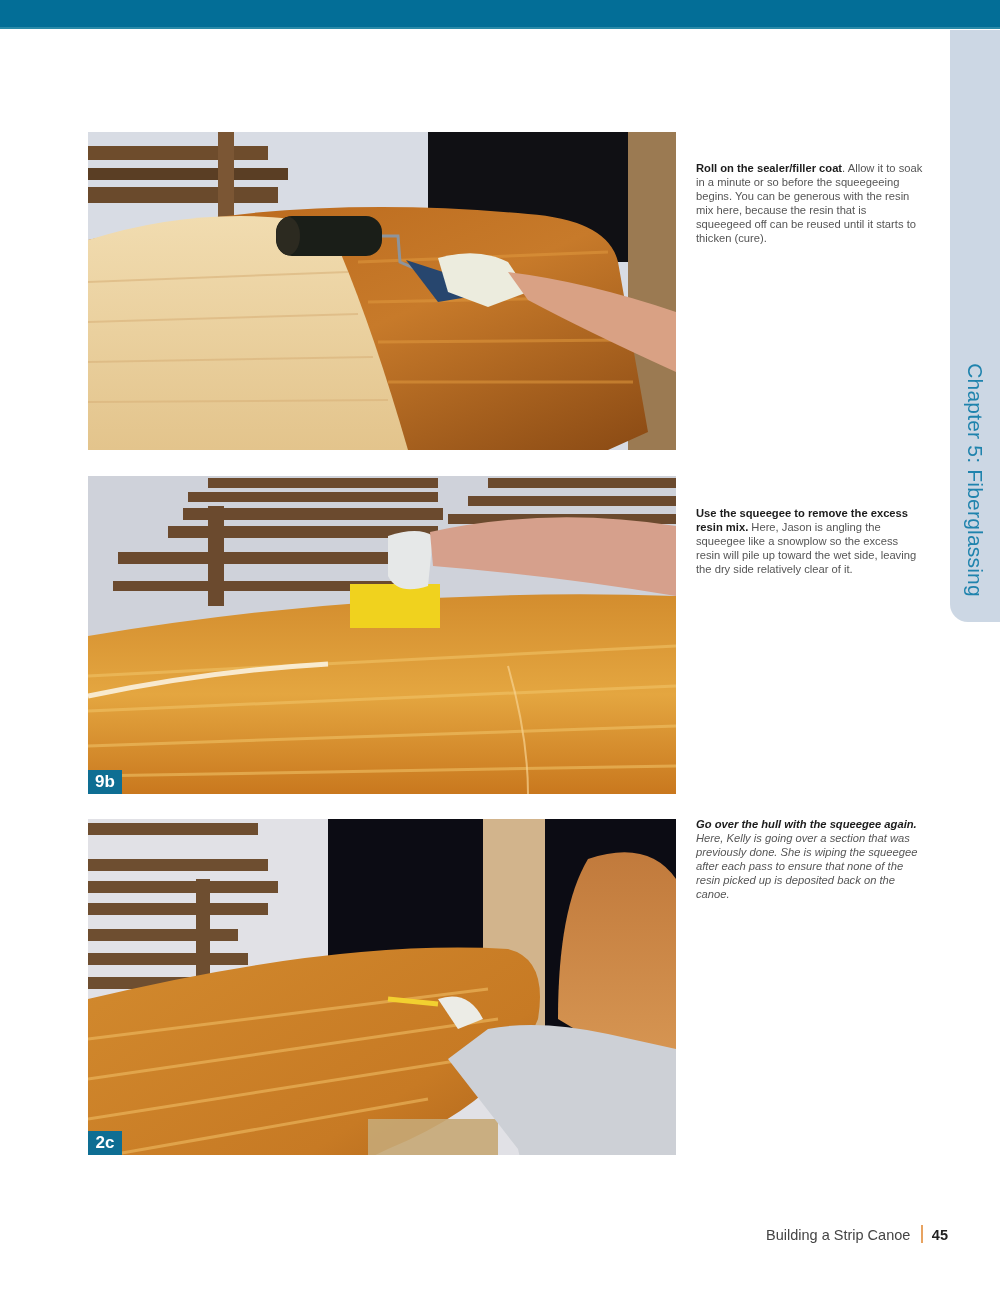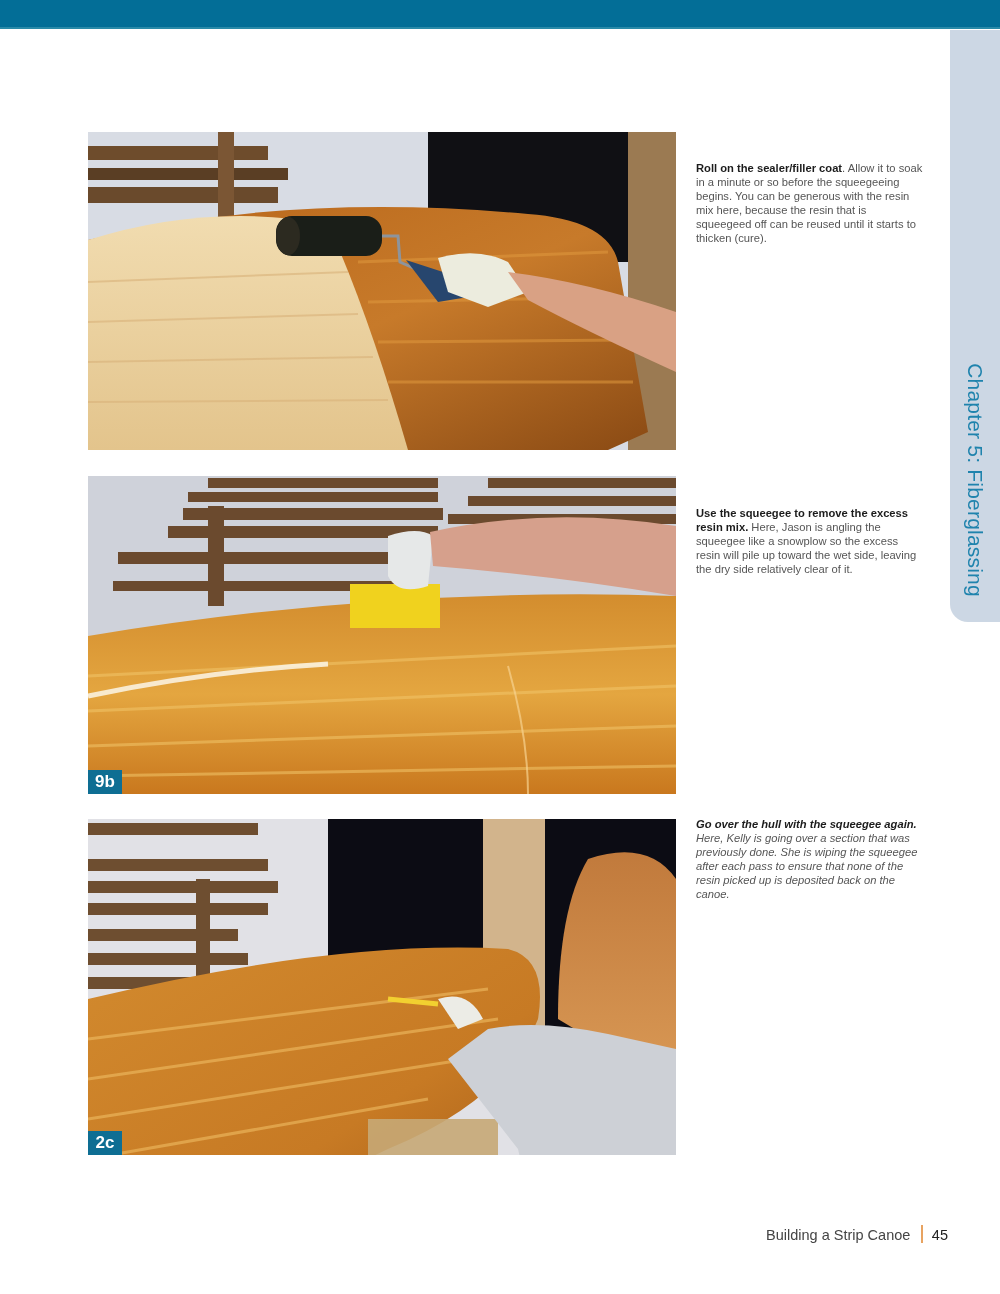--- a/index.html
+++ b/index.html
@@ -12,21 +12,21 @@
   .chapter-text { position:absolute; left:975px; top:480px; transform:translate(-50%,-50%) rotate(90deg);
                   white-space:nowrap; color:#1f83ad; font-size:21px; letter-spacing:0.2px; }
   .photo { position:absolute; left:88px; width:588px; overflow:hidden; }
   .photo svg { display:block; }
   .badge { position:absolute; left:0; bottom:0; width:34px; height:24px; background:#0e6e93; color:#fff;
            font-weight:bold; font-size:17px; line-height:24px; text-align:center; font-family:"Liberation Sans", sans-serif; }
   .caption { position:absolute; left:696px; width:228px; font-size:11.2px; line-height:13.9px; color:#555; }
   .caption b { color:#1c1c1c; font-weight:bold; }
   .footer { position:absolute; right:52px; top:1225px; font-size:14.5px; color:#444; display:flex; align-items:flex-end;margin-left:28px; }
   .footer .sep { display:inline-block; width:1.5px; height:18px; background:#e8a361; margin:0 9px 0 11px; }
-  .footer .pg { font-weight:normal; color:#222; }
+  .footer .pg { font-weight:bold; color:#222; }
 </style>
 </head>
 <body>
 
 <div class="topbar"></div>
 <div class="topbar-line"></div>
 
 <div class="chapter-tab"></div>
 <div class="chapter-text">Chapter 5: Fiberglassing</div>
 

